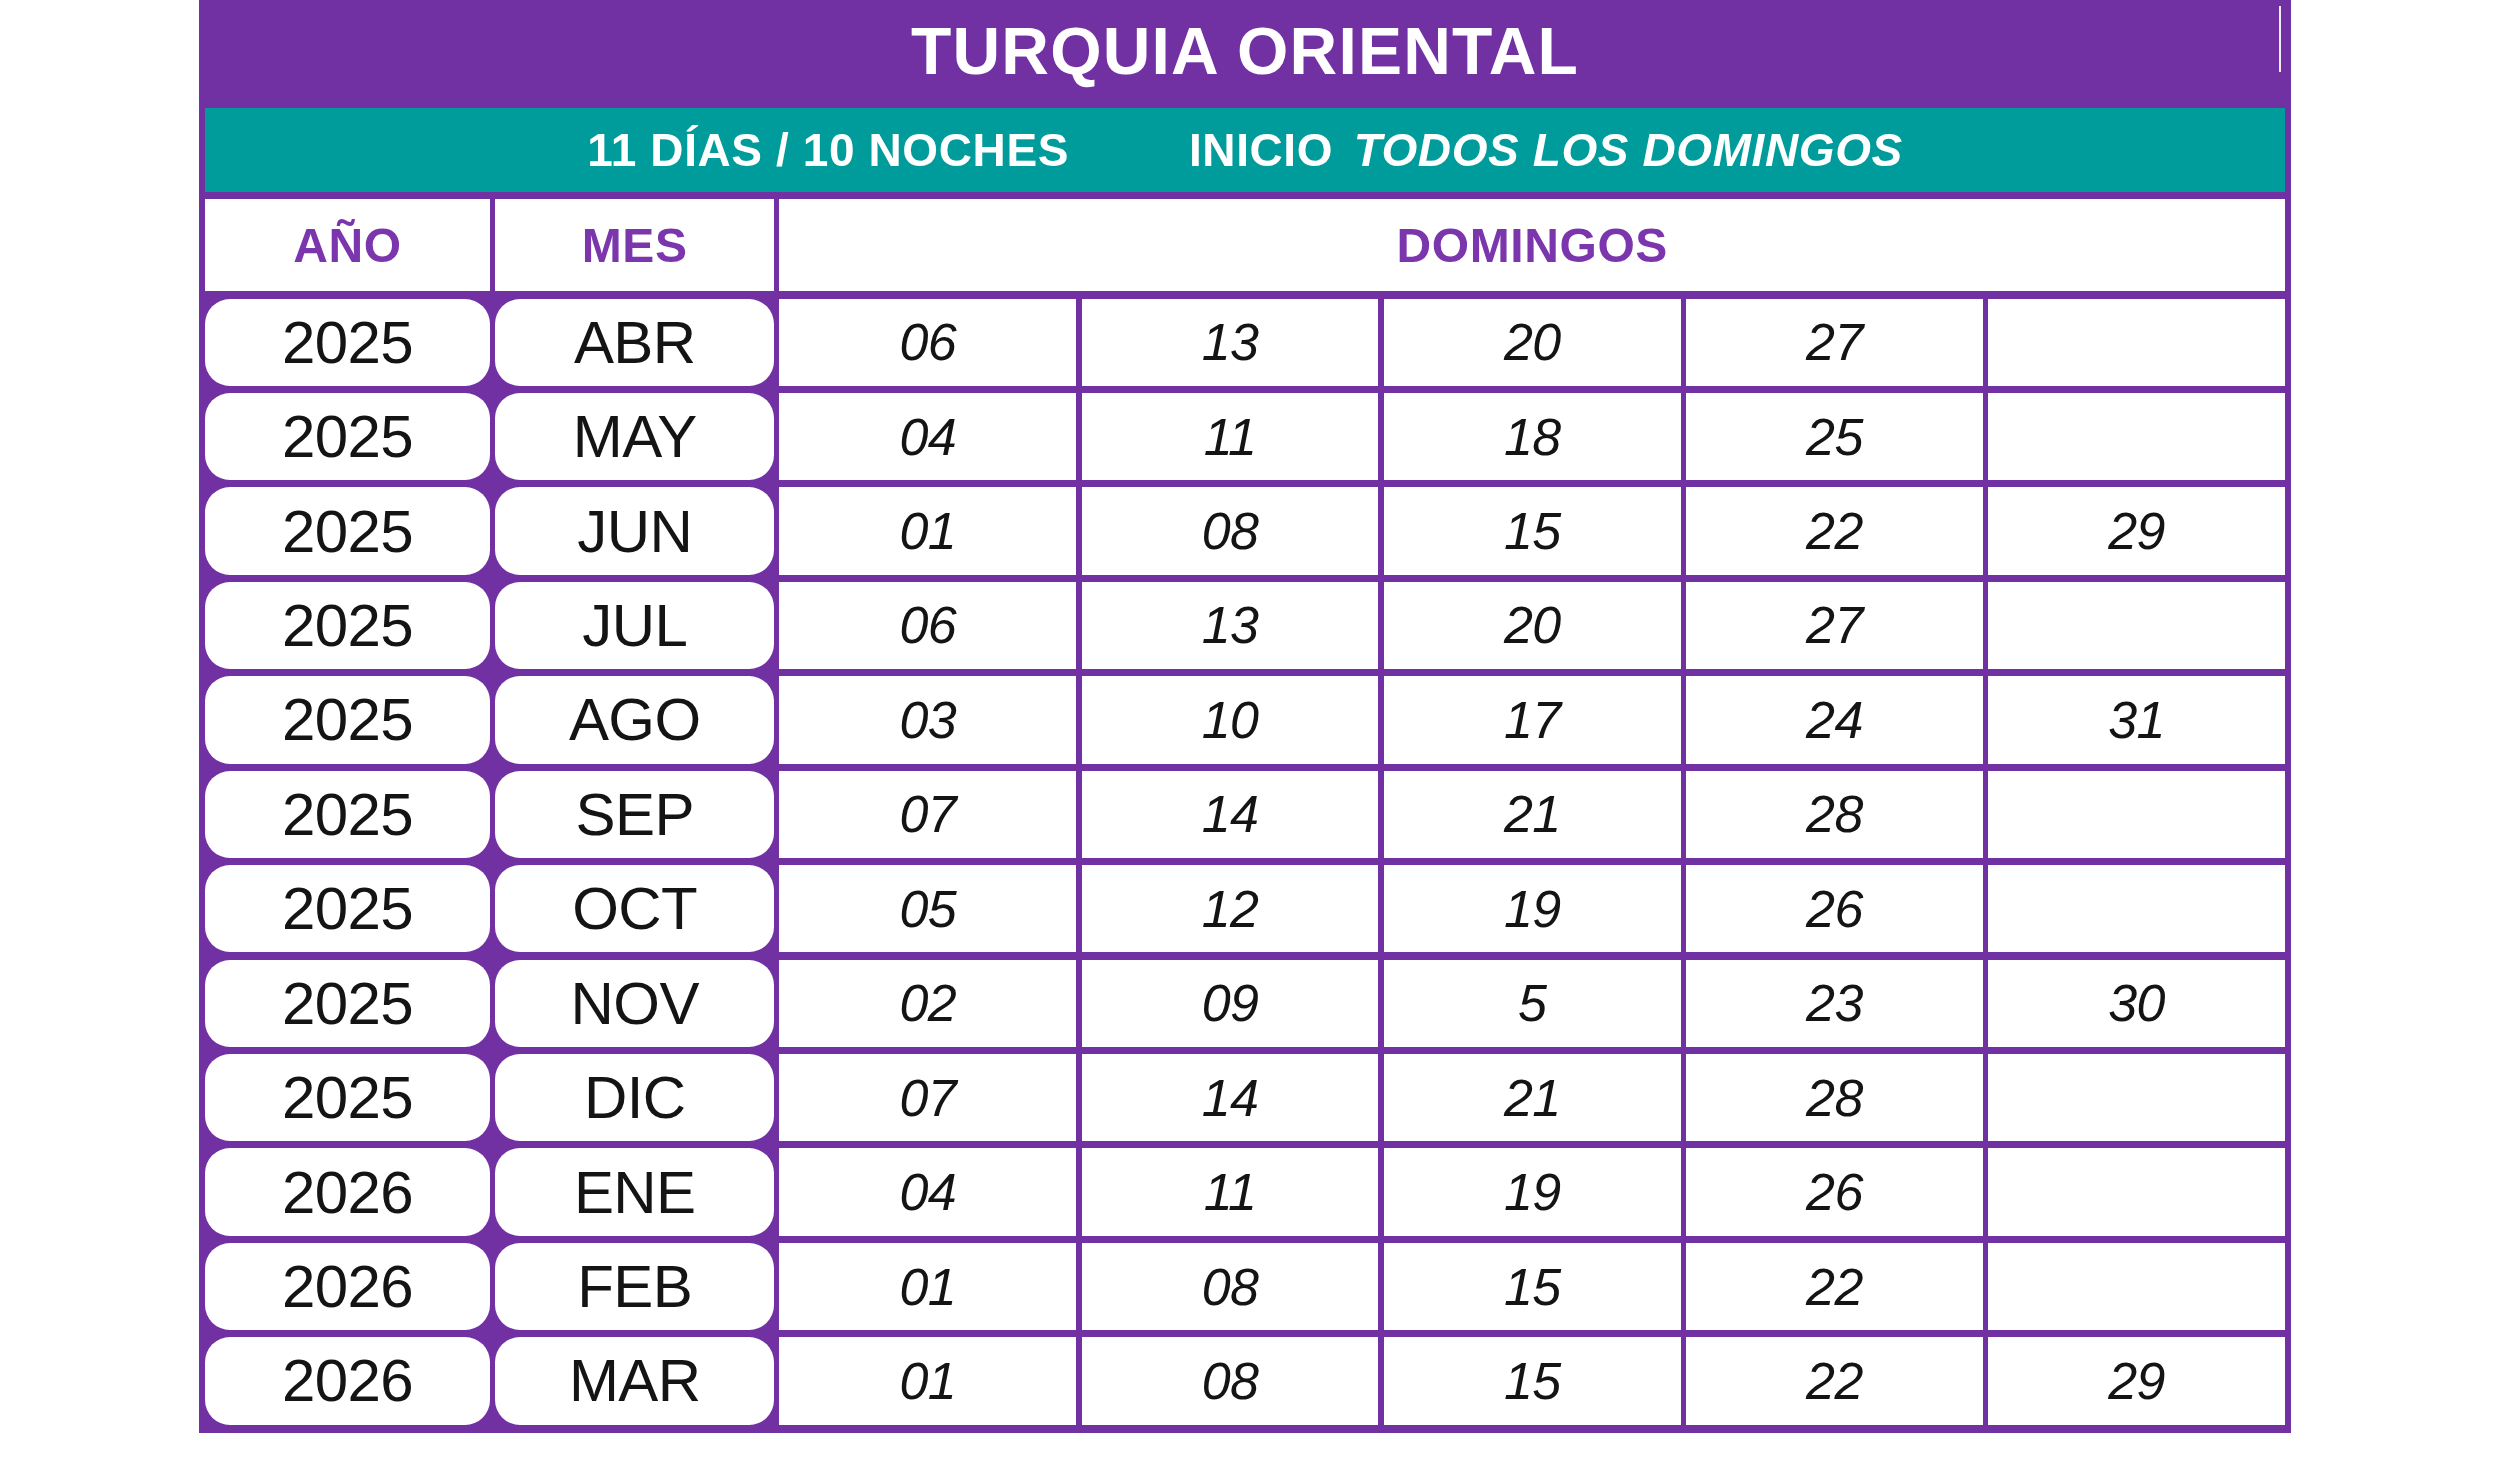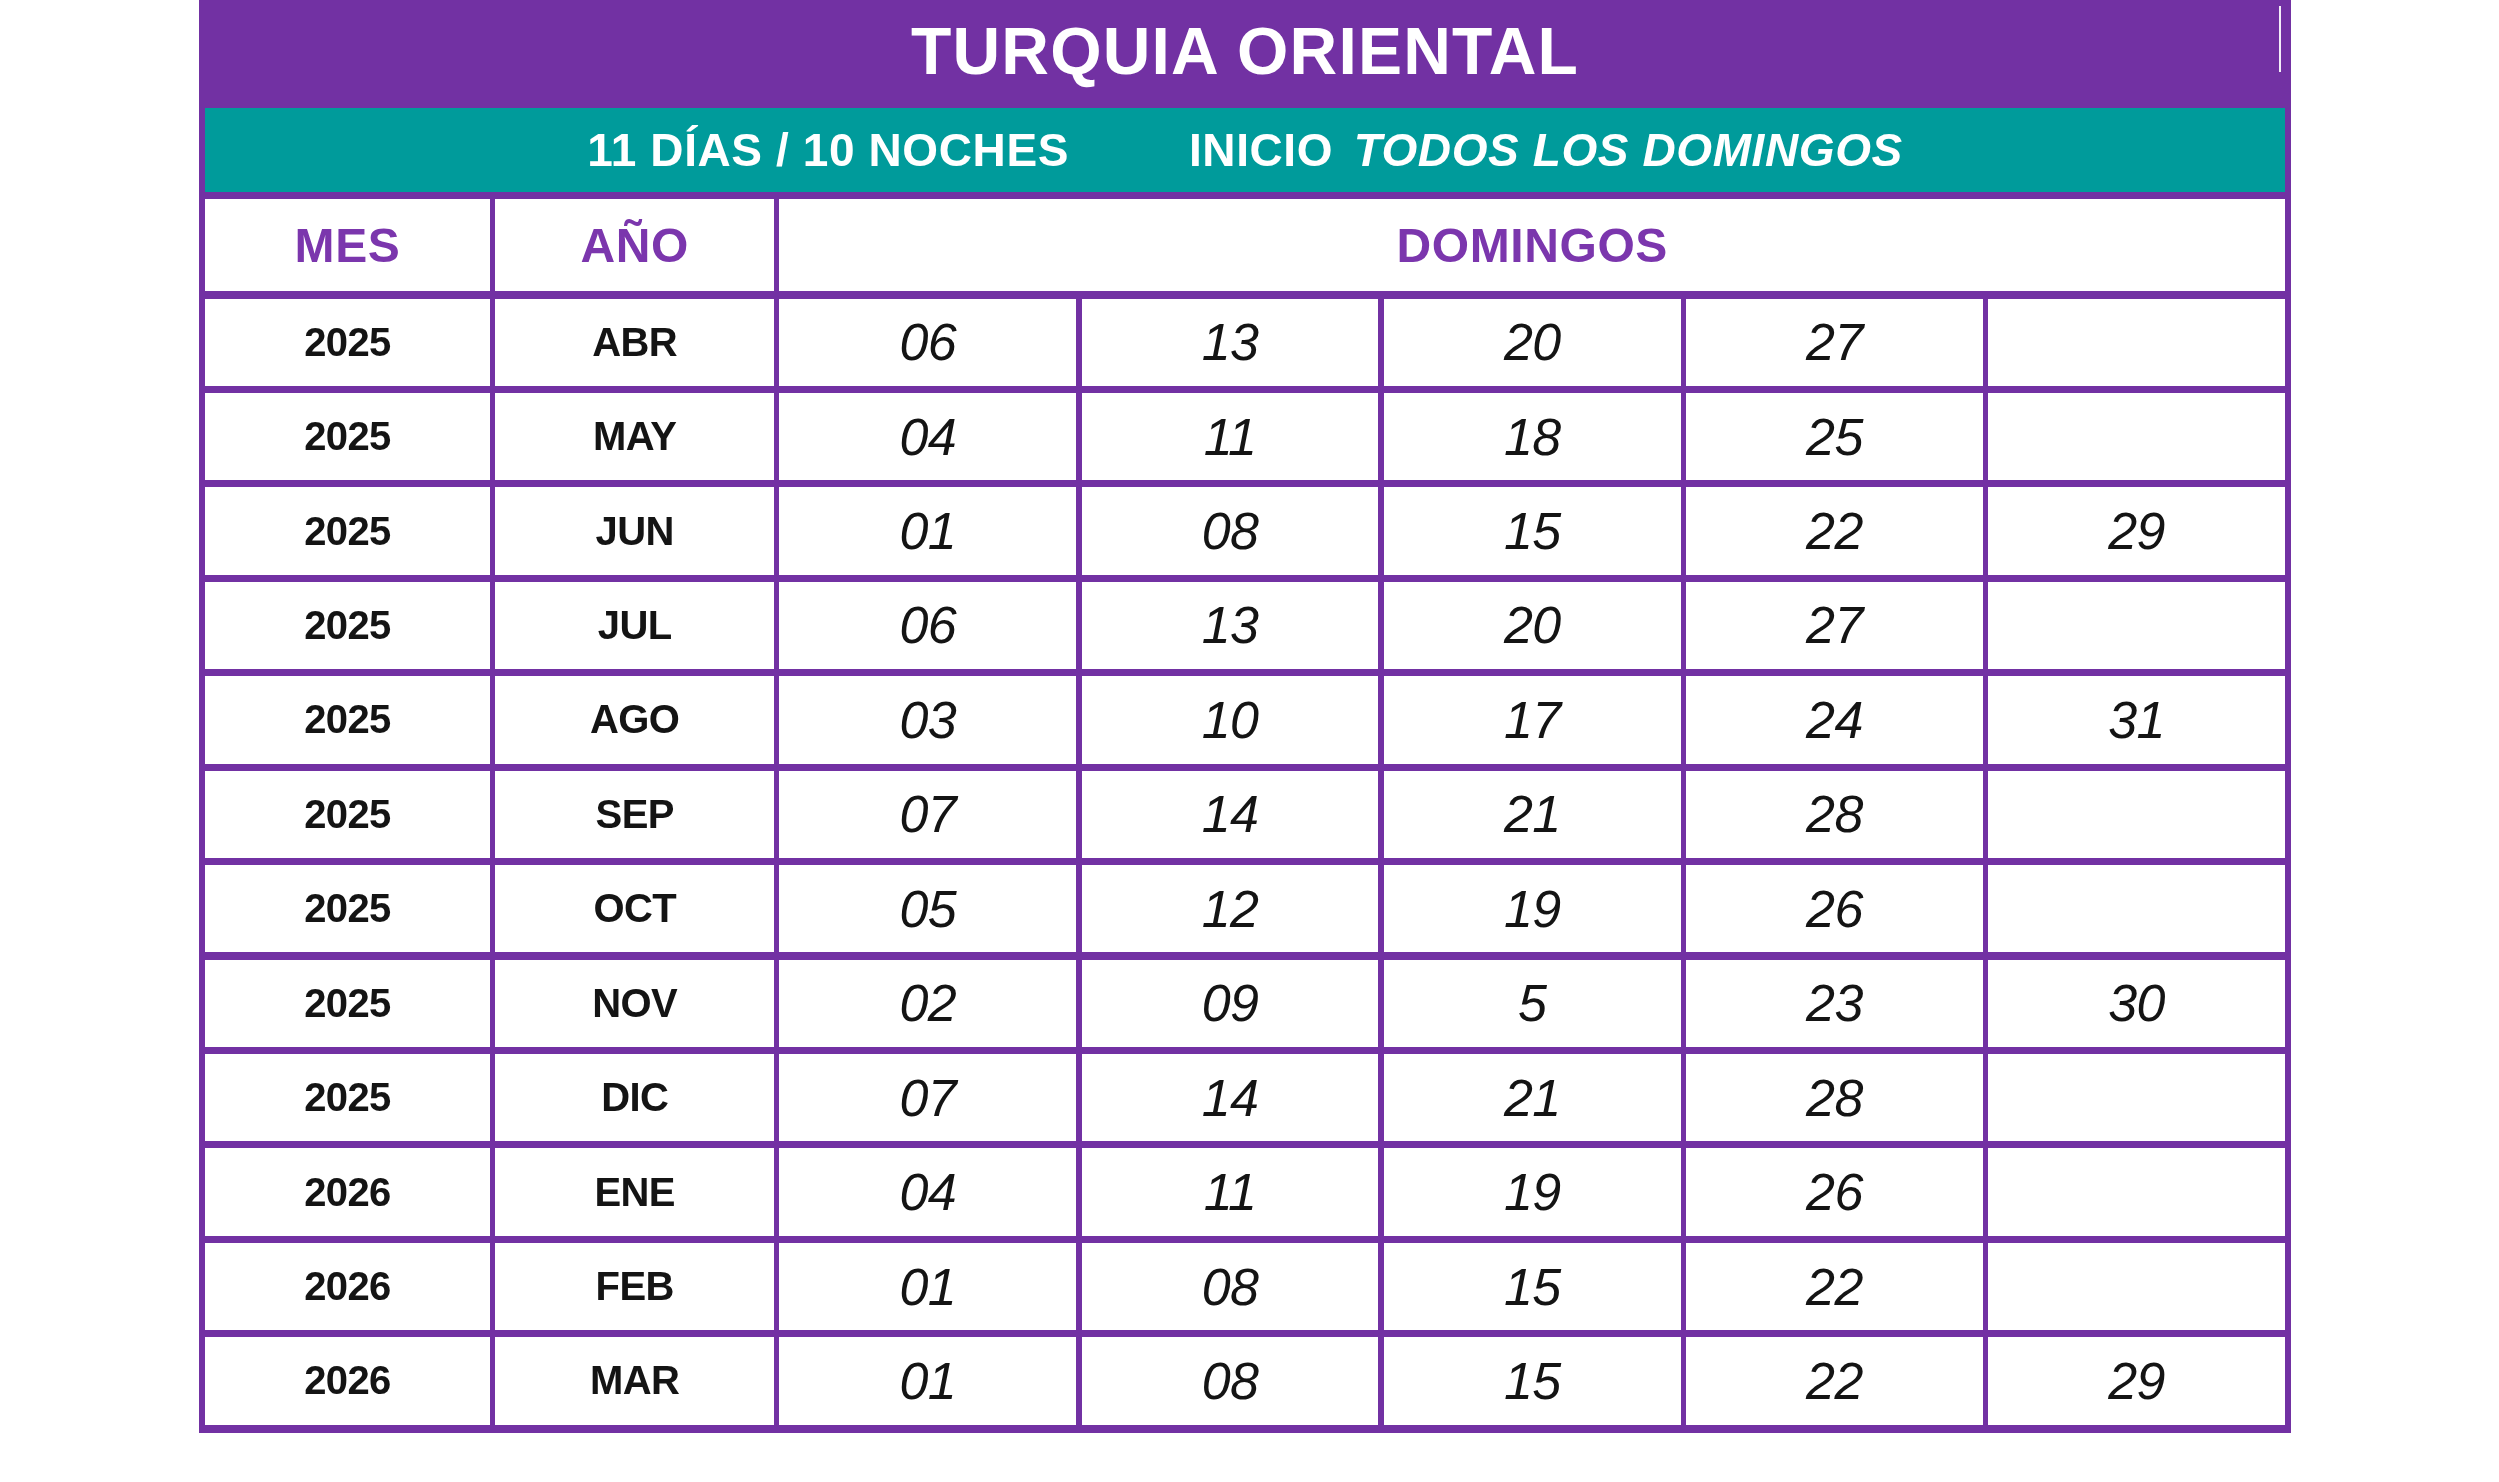--- a/index.html
+++ b/index.html
@@ -67,22 +67,23 @@
     overflow:hidden;
   }
   .head{
     color:var(--header-text);
     font-size:48px;font-weight:700;
     letter-spacing:0.6px;
   }
   .sundays-col{grid-column:3/-1;}
   .data{color:var(--body-text);}
   .year,.month{
-    font-size:40px;font-weight:700;
+    font-size:60px;font-weight:400;
     letter-spacing:-0.6px;
+    border-radius:25px;
   }
   .date{
     font-size:52px;
     font-style:italic;
     font-weight:400;
     letter-spacing:-0.6px;
   }
 </style>
 </head>
 <body>
@@ -96,22 +97,22 @@
     </div>
 
     <div class="sub-bar">
       <span>11 DÍAS / 10 NOCHES</span>
       <span class="sub-inicio">
         <span>INICIO</span>
         <span class="italic">TODOS LOS DOMINGOS</span>
       </span>
     </div>
 
+    <div class="cell head">AÑO</div>
     <div class="cell head">MES</div>
-    <div class="cell head">AÑO</div>
     <div class="cell head sundays-col">DOMINGOS</div>
 
   <div class="cell data year">2025</div>
       <div class="cell data month">ABR</div>
       <div class="cell data date">06</div>
       <div class="cell data date">13</div>
       <div class="cell data date">20</div>
       <div class="cell data date">27</div>
       <div class="cell data date"></div>
       <div class="cell data year">2025</div>

